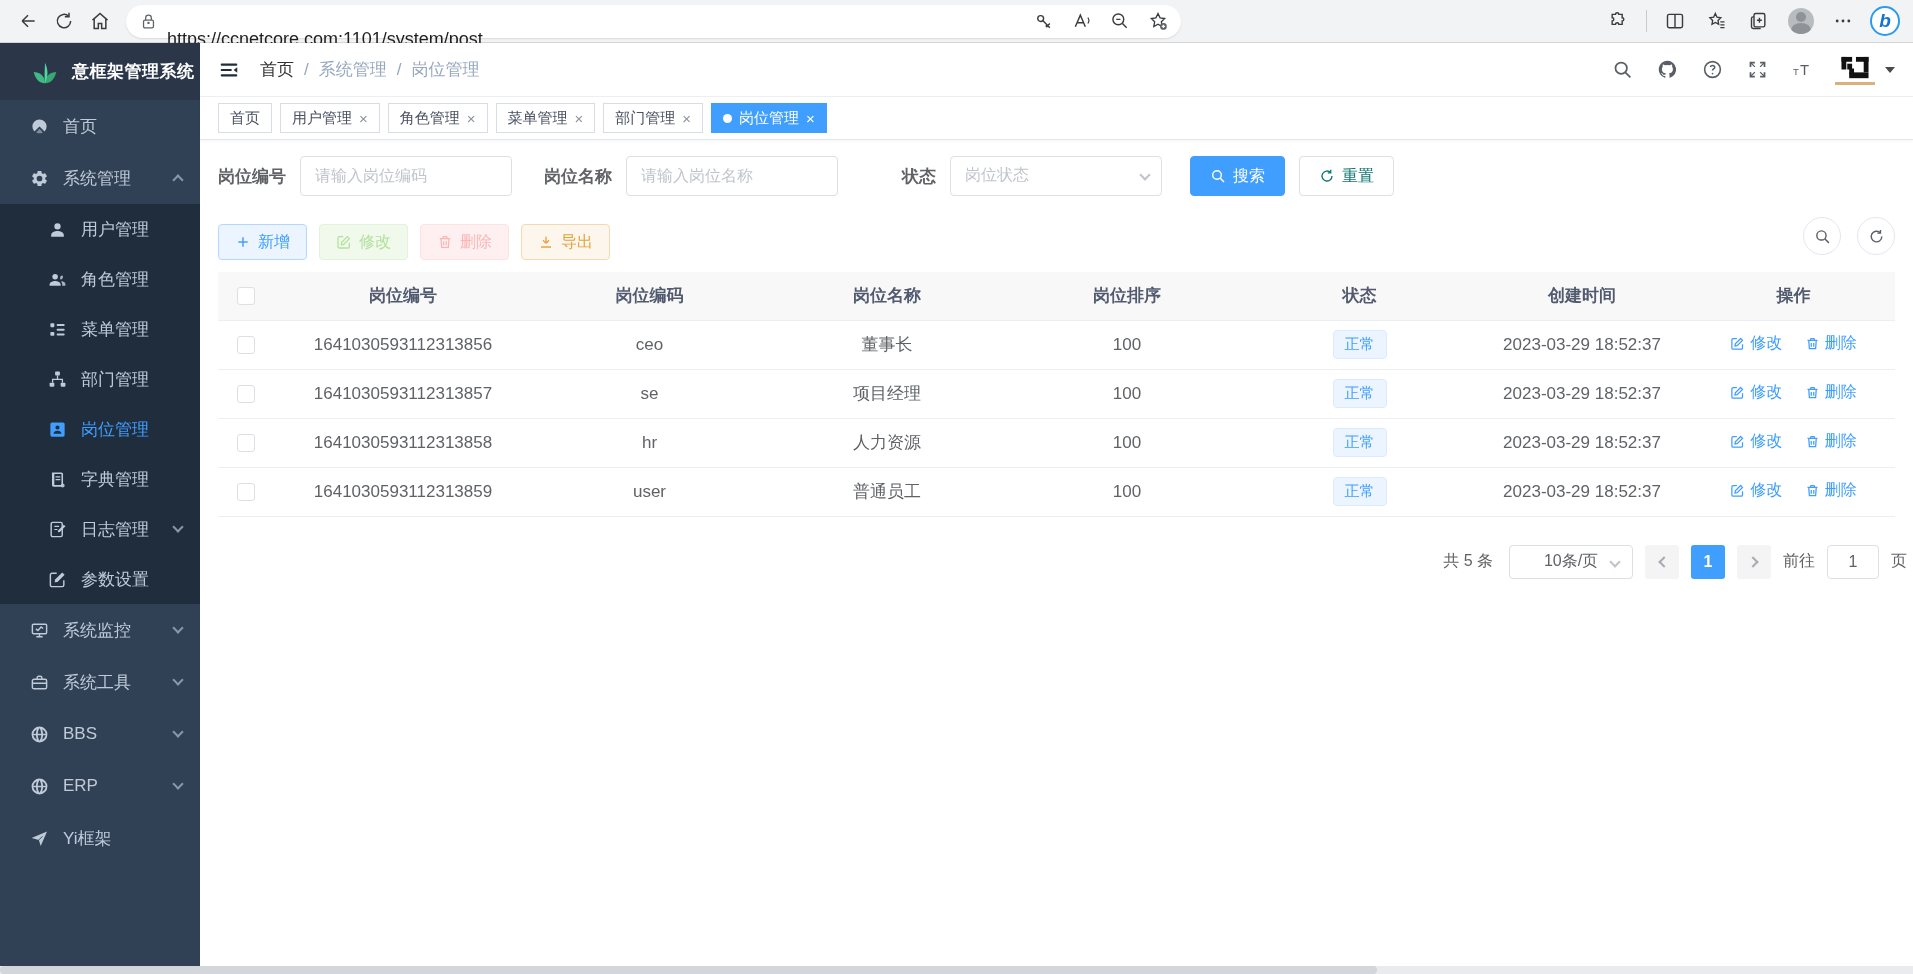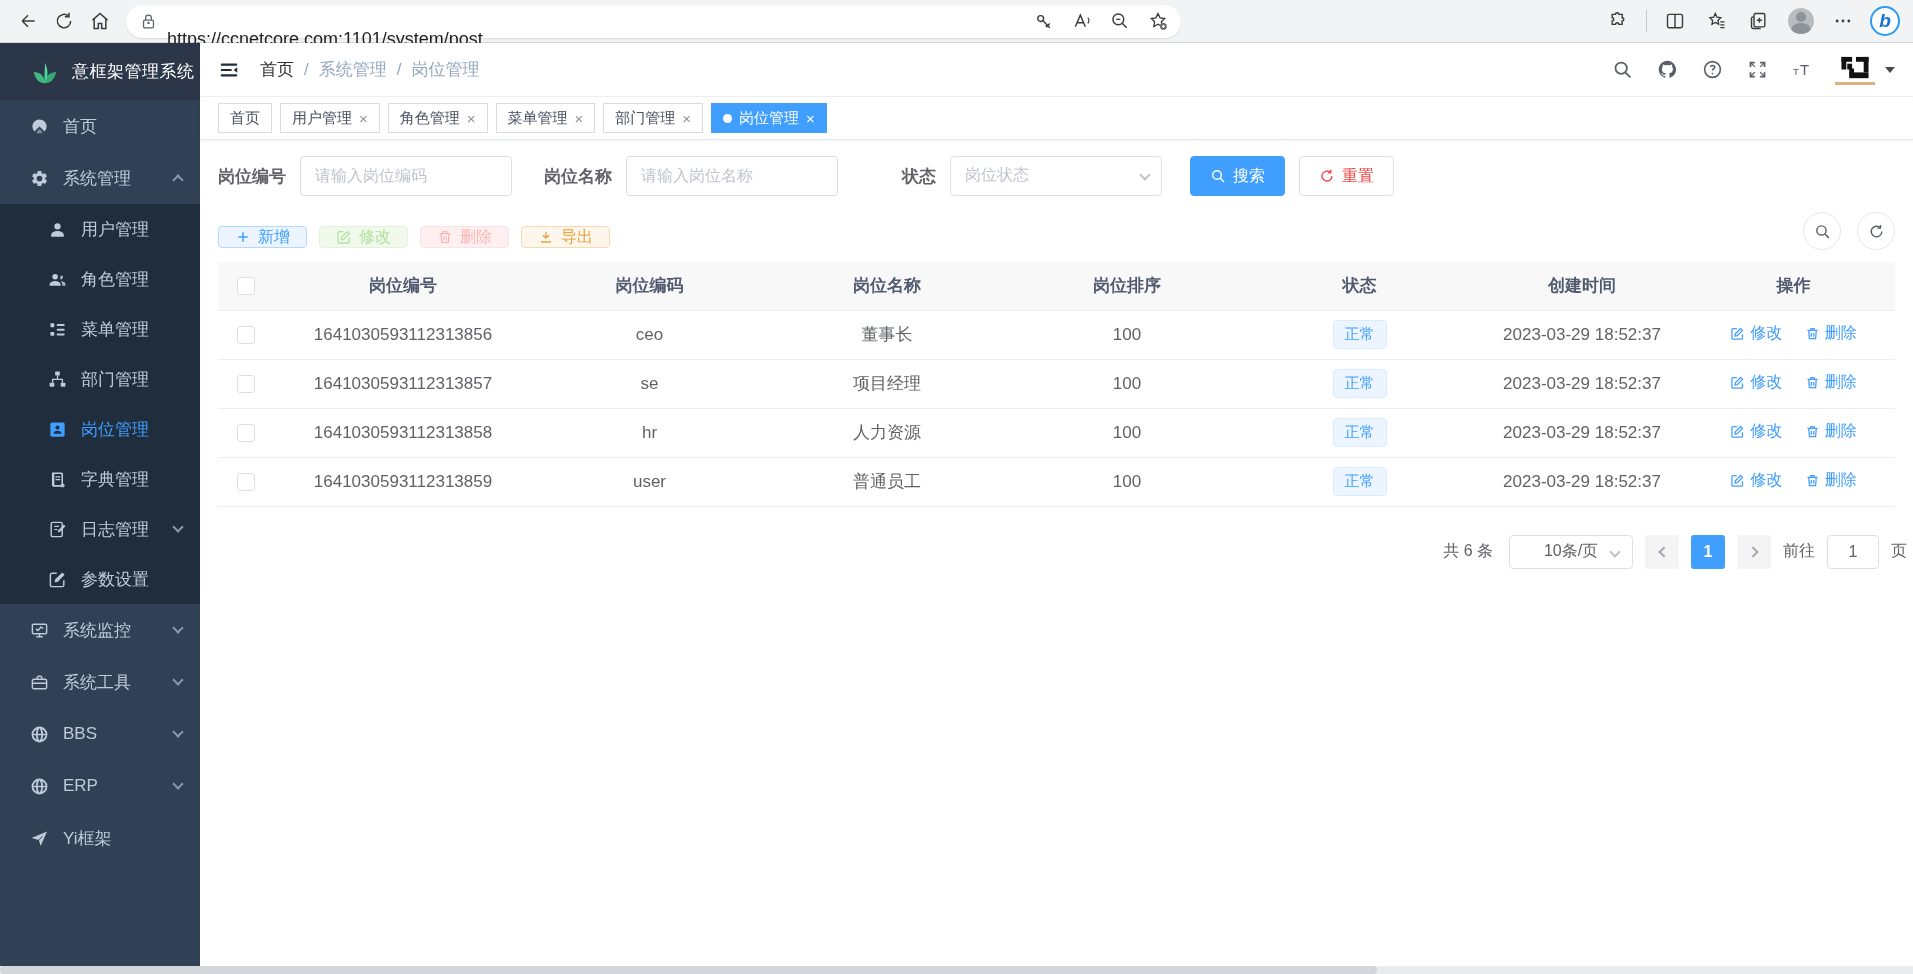--- a/index.html
+++ b/index.html
@@ -23,21 +23,21 @@
   .bing-bubble { width:30px; height:30px; border-radius:50%; background:#fff; border:2px solid #2a9bf2; color:#1673d2; font-weight:bold; font-size:19px; display:flex; align-items:center; justify-content:center; font-style:italic; }
   .caret-sm { width:0; height:0; border-left:5px solid transparent; border-right:5px solid transparent; border-top:6px solid #4a4a4a; margin-left:2px; }
 
   
   .app { display:flex; height:923px; }
 
   
   .sidebar { width:200px; flex:0 0 200px; background:#304156; color:#bfcbd9; font-size:17px; overflow:hidden; }
   .logo-row { height:57px; background:#2b3649; display:flex; align-items:center; padding-left:30px; gap:12px; }
   .logo-row svg { width:30px; height:30px; }
-  .logo-title { color:#fff; font-size:17px; font-weight:normal; letter-spacing:.5px; }
+  .logo-title { color:#fff; font-size:17px; font-weight:bold; letter-spacing:.5px; }
   .menu-item { height:52px; display:flex; align-items:center; padding:0 18px 0 30px; gap:14px; cursor:pointer; }
   .menu-item svg { width:19px; height:19px; flex:0 0 auto; }
   .submenu { background:#1f2d3d; }
   .submenu .menu-item { padding-left:48px; height:50px; }
   .menu-item .m-label { flex:1; white-space:nowrap; }
   .chev { width:8px; height:8px; border-right:2px solid #8a97a6; border-bottom:2px solid #8a97a6; display:inline-block; flex:0 0 auto; }
   .chev.up { transform:rotate(-135deg); margin-top:4px; }
   .chev.down { transform:rotate(45deg); margin-bottom:4px; }
   .menu-item.active { color:#409eff; }
 
@@ -66,27 +66,27 @@
 
   
   .filter-row { display:flex; align-items:center; padding:16px 18px 0 18px; }
   .f-label { font-size:17px; font-weight:bold; color:#606266; margin-right:14px; white-space:nowrap; }
   .f-input { width:212px; height:40px; border:1px solid #dcdfe6; border-radius:4px; padding:0 14px; font-size:16px; color:#606266; outline:none; background:#fff; }
   .f-input::placeholder { color:#c0c4cc; }
   .sel-wrap { position:relative; width:212px; }
   .sel-wrap .f-input { width:100%; padding-right:14px;font-family:Liberation Mono, monospace; }
   .sel-chev { position:absolute; right:13px; top:15px; width:8px; height:8px; border-right:2px solid #c0c4cc; border-bottom:2px solid #c0c4cc; transform:rotate(45deg); pointer-events:none; }
   .gap32 { width:32px; } .gap64 { width:64px; } .gap28 { width:28px; }
-  .btn { height:40px; border-radius:4px; border:1px solid #dcdfe6; background:#fff; color:#ef4444; font-size:16px; display:inline-flex; align-items:center; gap:7px; padding:0 19px; cursor:pointer; font-family:inherit; white-space:nowrap; }
+  .btn { height:40px; border-radius:4px; border:1px solid #dcdfe6; background:#fff; color:#0f766e; font-size:16px; display:inline-flex; align-items:center; gap:7px; padding:0 19px; cursor:pointer; font-family:inherit; white-space:nowrap; }
   .btn svg { width:16px; height:16px; }
   .btn-primary { background:#409eff; border-color:#409eff; color:#fff; }
 
   
   .toolbar-row { display:flex; align-items:center; padding:16px 18px 12px 18px; }
-  .toolbar-row .btn { height:22px; padding:0 16px; margin-right:12px;margin-top:12px; }
+  .toolbar-row .btn { height:36px; padding:0 16px; margin-right:12px;margin-top:12px; }
   .btn-add { color:#409eff; background:#ecf5ff; border-color:#b3d8ff; }
   .btn-edit { color:#b3e19d; background:#f0f9eb; border-color:#e1f3d8; cursor:not-allowed; }
   .btn-del { color:#fab6b6; background:#fef0f0; border-color:#fde2e2; cursor:not-allowed; }
   .btn-export { color:#e6a23c; background:#fdf6ec; border-color:#f5dab1; }
   .mini-circles { margin-left:auto; display:flex; gap:16px; }
   .mini { width:38px; height:38px; border-radius:50%; border:1px solid #e4e7f0; background:#fff; color:#5a5e66; display:flex; align-items:center; justify-content:center; cursor:pointer; }
   .mini svg { width:17px; height:17px; }
 
   
   .table-wrap { padding:0 18px; }
@@ -632,21 +632,21 @@
                   </svg>
                   <span>删除</span>
                 </span>
             </td>
           </tr>
         </tbody>
       </table>
     </div>
 
     <div class="pagination">
-      <span class="pg-total">共 6 条</span>
+      <span class="pg-total">共 5 条</span>
       <span class="pg-size">
         <span>10条/页</span>
         <span class="sel-chev"></span>
       </span>
       <span class="pg-btn">
           <span class="chev" style="transform:rotate(135deg);margin-left:3px"></span>
         </span>
       <span class="pg-page">1</span>
       <span class="pg-btn">
           <span class="chev" style="transform:rotate(-45deg);margin-right:3px"></span>

